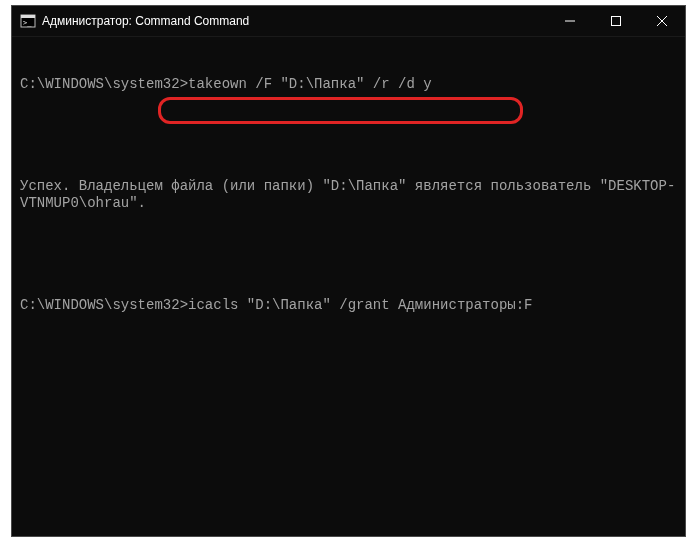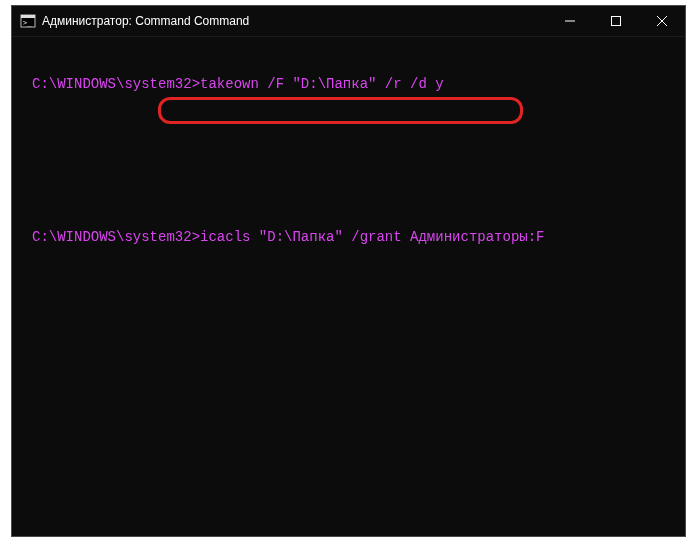--- a/index.html
+++ b/index.html
@@ -56,24 +56,24 @@
     height: 100%;
     display: flex;
     align-items: center;
     justify-content: center;
     color: #ffffff;
   }
   .win-btn svg { display: block; }
   .terminal-area {
     flex: 1 1 auto;
     background: #0c0c0c;
-    color: #d946ef;
+    color: #a3a3a3;
     font-size: 14px;
     line-height: 17px;
-    padding: 5px 4px 4px 20px;
+    padding: 5px 4px 4px 8px;
     border-top: 1px solid #1a1a1a;
     position: relative;
     white-space: pre-wrap;
     word-break: break-all;
     font-family: "Consolas", "Courier New", monospace;
   }
   .tline {
     white-space: pre-wrap;
     word-break: break-all;
   }
@@ -117,19 +117,20 @@
           <line x1="0" y1="0" x2="10" y2="10" stroke="#fff" stroke-width="1"></line>
           <line x1="10" y1="0" x2="0" y2="10" stroke="#fff" stroke-width="1"></line>
         </svg>
       </div>
     </div>
   </div>
 
   <div class="terminal-area">
     <div class="tline"><span>C:\WINDOWS\system32&gt;</span><span>takeown /F "D:\Папка" /r /d y</span></div>
     <div class="blank-line"></div>
+    <div class="tline"><span>Успех. Владельцем файла (или папки) "D:\Папка" является пользователь "DESKTOP-VTNMUP0\ohrau".</span></div>
     <div class="blank-line"></div>
     <div class="tline"><span>C:\WINDOWS\system32&gt;</span><span>icacls "D:\Папка" /grant Администраторы:F</span></div>
   </div>
 
 </div>
 
 <div class="highlight-box" id="hlbox" style="left: 158px; top: 97px; width: 365px; height: 27px;"></div>
 
 </body></html>

